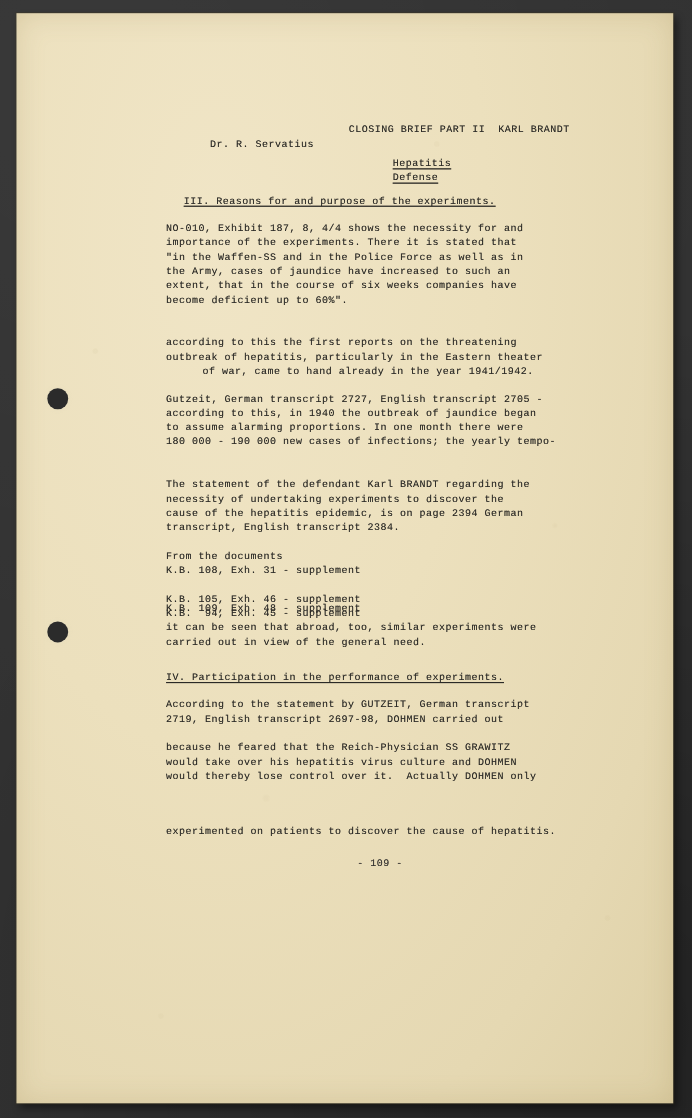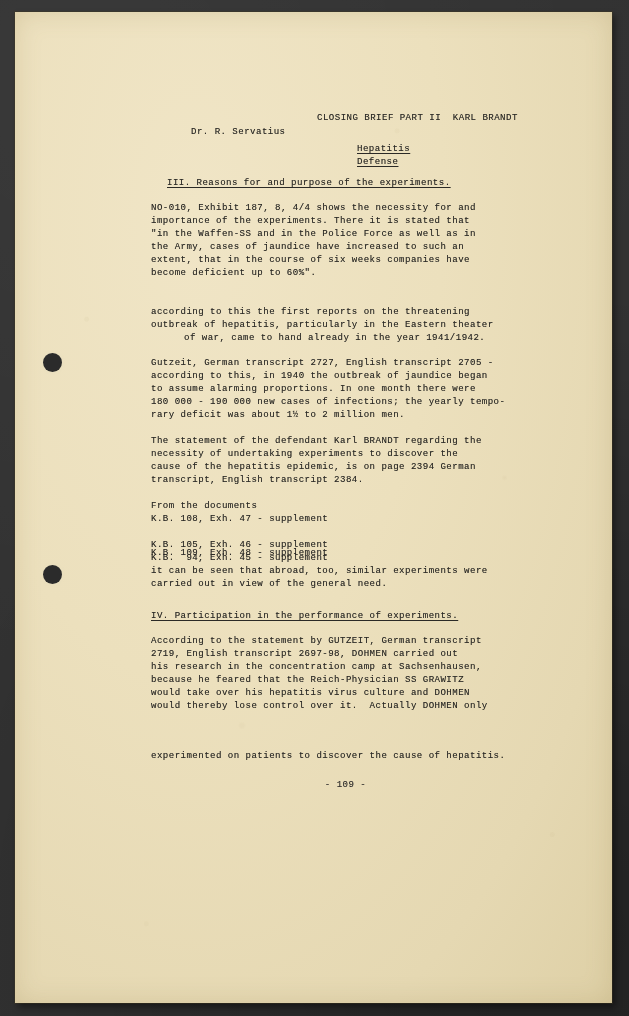--- a/index.html
+++ b/index.html
@@ -146,44 +146,42 @@
     
     <div class="ln" style="left:136px; top:293.6px;">according to this the first reports on the threatening</div>
     <div class="ln" style="left:136px; top:306.5px;">outbreak of hepatitis, particularly in the Eastern theater</div>
     <div class="ln" style="left:136px; top:319.5px;margin-left:33px;">of war, came to hand already in the year 1941/1942.</div>
 
     
     <div class="ln" style="left:136px; top:345.4px;">Gutzeit, German transcript 2727, English transcript 2705 -</div>
     <div class="ln" style="left:136px; top:358.3px;">according to this, in 1940 the outbreak of jaundice began</div>
     <div class="ln" style="left:136px; top:371.3px;">to assume alarming proportions. In one month there were</div>
     <div class="ln" style="left:136px; top:384.2px;">180 000 - 190 000 new cases of infections; the yearly tempo-</div>
-    <div class="ln" style="left:136px; top:397.2px;">rary deficit was about 1½ to 2 million men.</div>
 
     
     <div class="ln" style="left:136px; top:436px;">necessity of undertaking experiments to discover the</div>
     <div class="ln" style="left:136px; top:423.1px;">The statement of the defendant Karl BRANDT regarding the</div>
     <div class="ln" style="left:136px; top:449px;">cause of the hepatitis epidemic, is on page 2394 German</div>
     <div class="ln" style="left:136px; top:461.9px;">transcript, English transcript 2384.</div>
 
     
     <div class="ln" style="left:136px; top:487.8px;">From the documents</div>
-    <div class="ln" style="left:136px; top:500.8px;">K.B. 108, Exh. 47 - supplement</div>
+    <div class="ln" style="left:136px; top:500.8px;">K.B. 108, Exh. 31 - supplement</div>
     <div class="ln" style="left:136px; top:513.7px;margin-top:21px;">K.B. 109, Exh. 48 - supplement</div>
     <div class="ln" style="left:136px; top:526.7px;">K.B. 105, Exh. 46 - supplement</div>
     <div class="ln" style="left:136px; top:539.6px;">K.B.  94, Exh. 45 - supplement</div>
     <div class="ln" style="left:136px; top:552.6px;">it can be seen that abroad, too, similar experiments were</div>
     <div class="ln" style="left:136px; top:565.5px;">carried out in view of the general need.</div>
 
     
     <div class="ln u" style="left:136px; top:598.4px;">IV. Participation in the performance of experiments.</div>
 
     
     <div class="ln" style="left:136px; top:623.3px;">According to the statement by GUTZEIT, German transcript</div>
     <div class="ln" style="left:136px; top:636.2px;">2719, English transcript 2697-98, DOHMEN carried out</div>
-    <div class="ln" style="left:136px; top:649.2px;">his research in the concentration camp at Sachsenhausen,</div>
     <div class="ln" style="left:136px; top:662.1px;">because he feared that the Reich-Physician SS GRAWITZ</div>
     <div class="ln" style="left:136px; top:675.1px;">would take over his hepatitis virus culture and DOHMEN</div>
     <div class="ln" style="left:136px; top:688px;">would thereby lose control over it.  Actually DOHMEN only</div>
     <div class="ln" style="left:136px; top:738px;">experimented on patients to discover the cause of hepatitis.</div>
 
     
     <div id="page-number" style="top:767px;">- 109 -</div>
 
   </div>
 </div>

